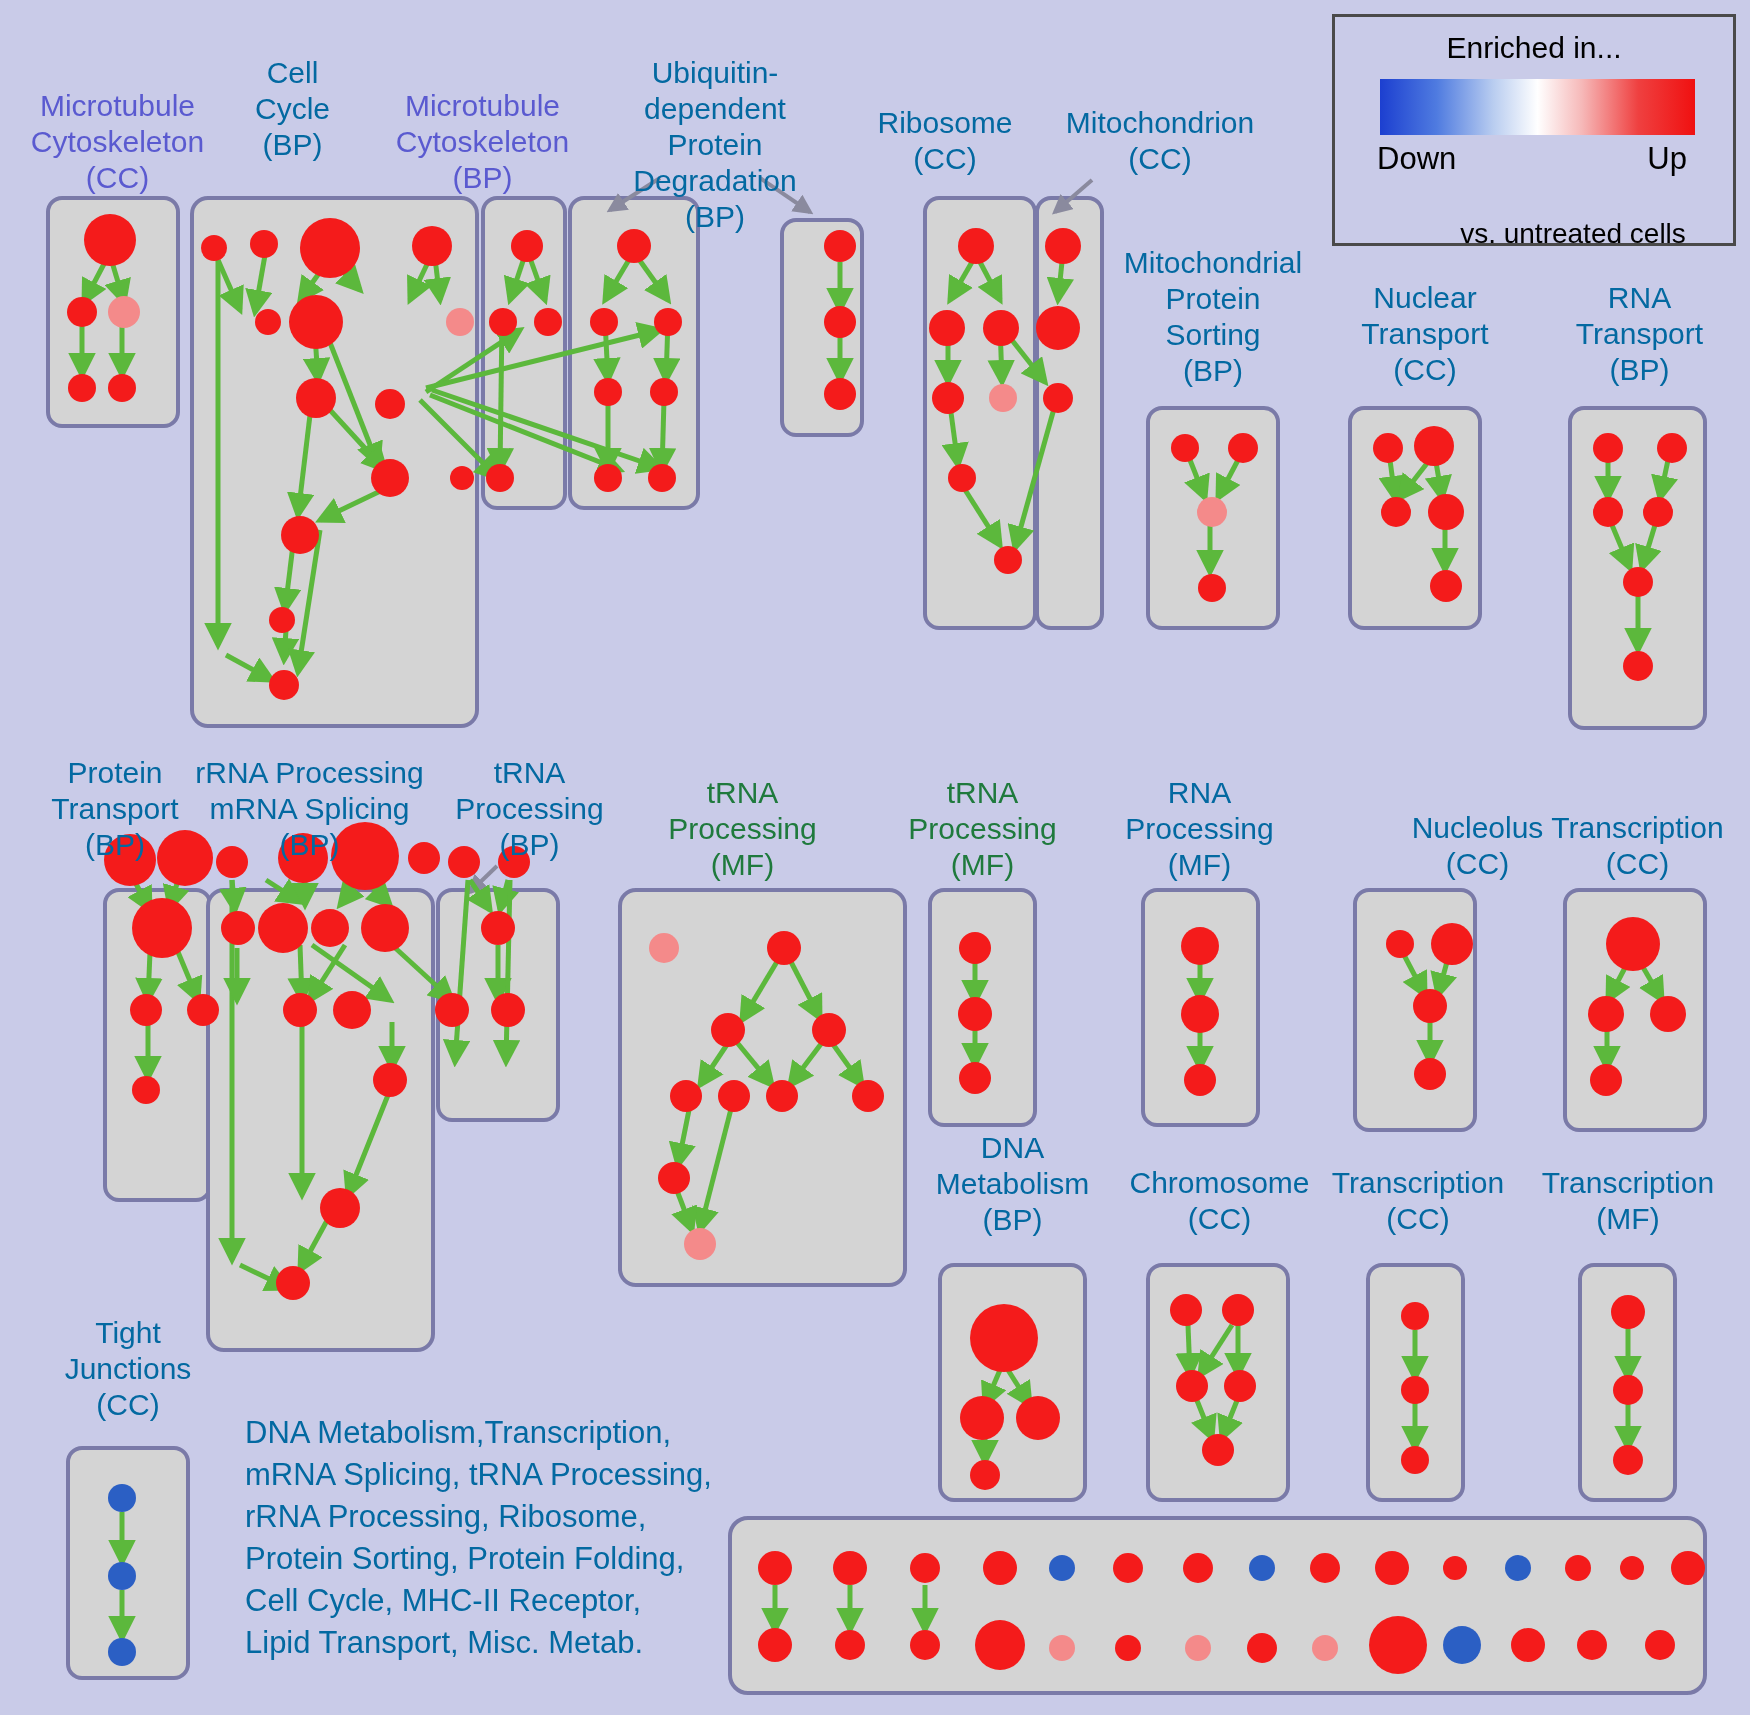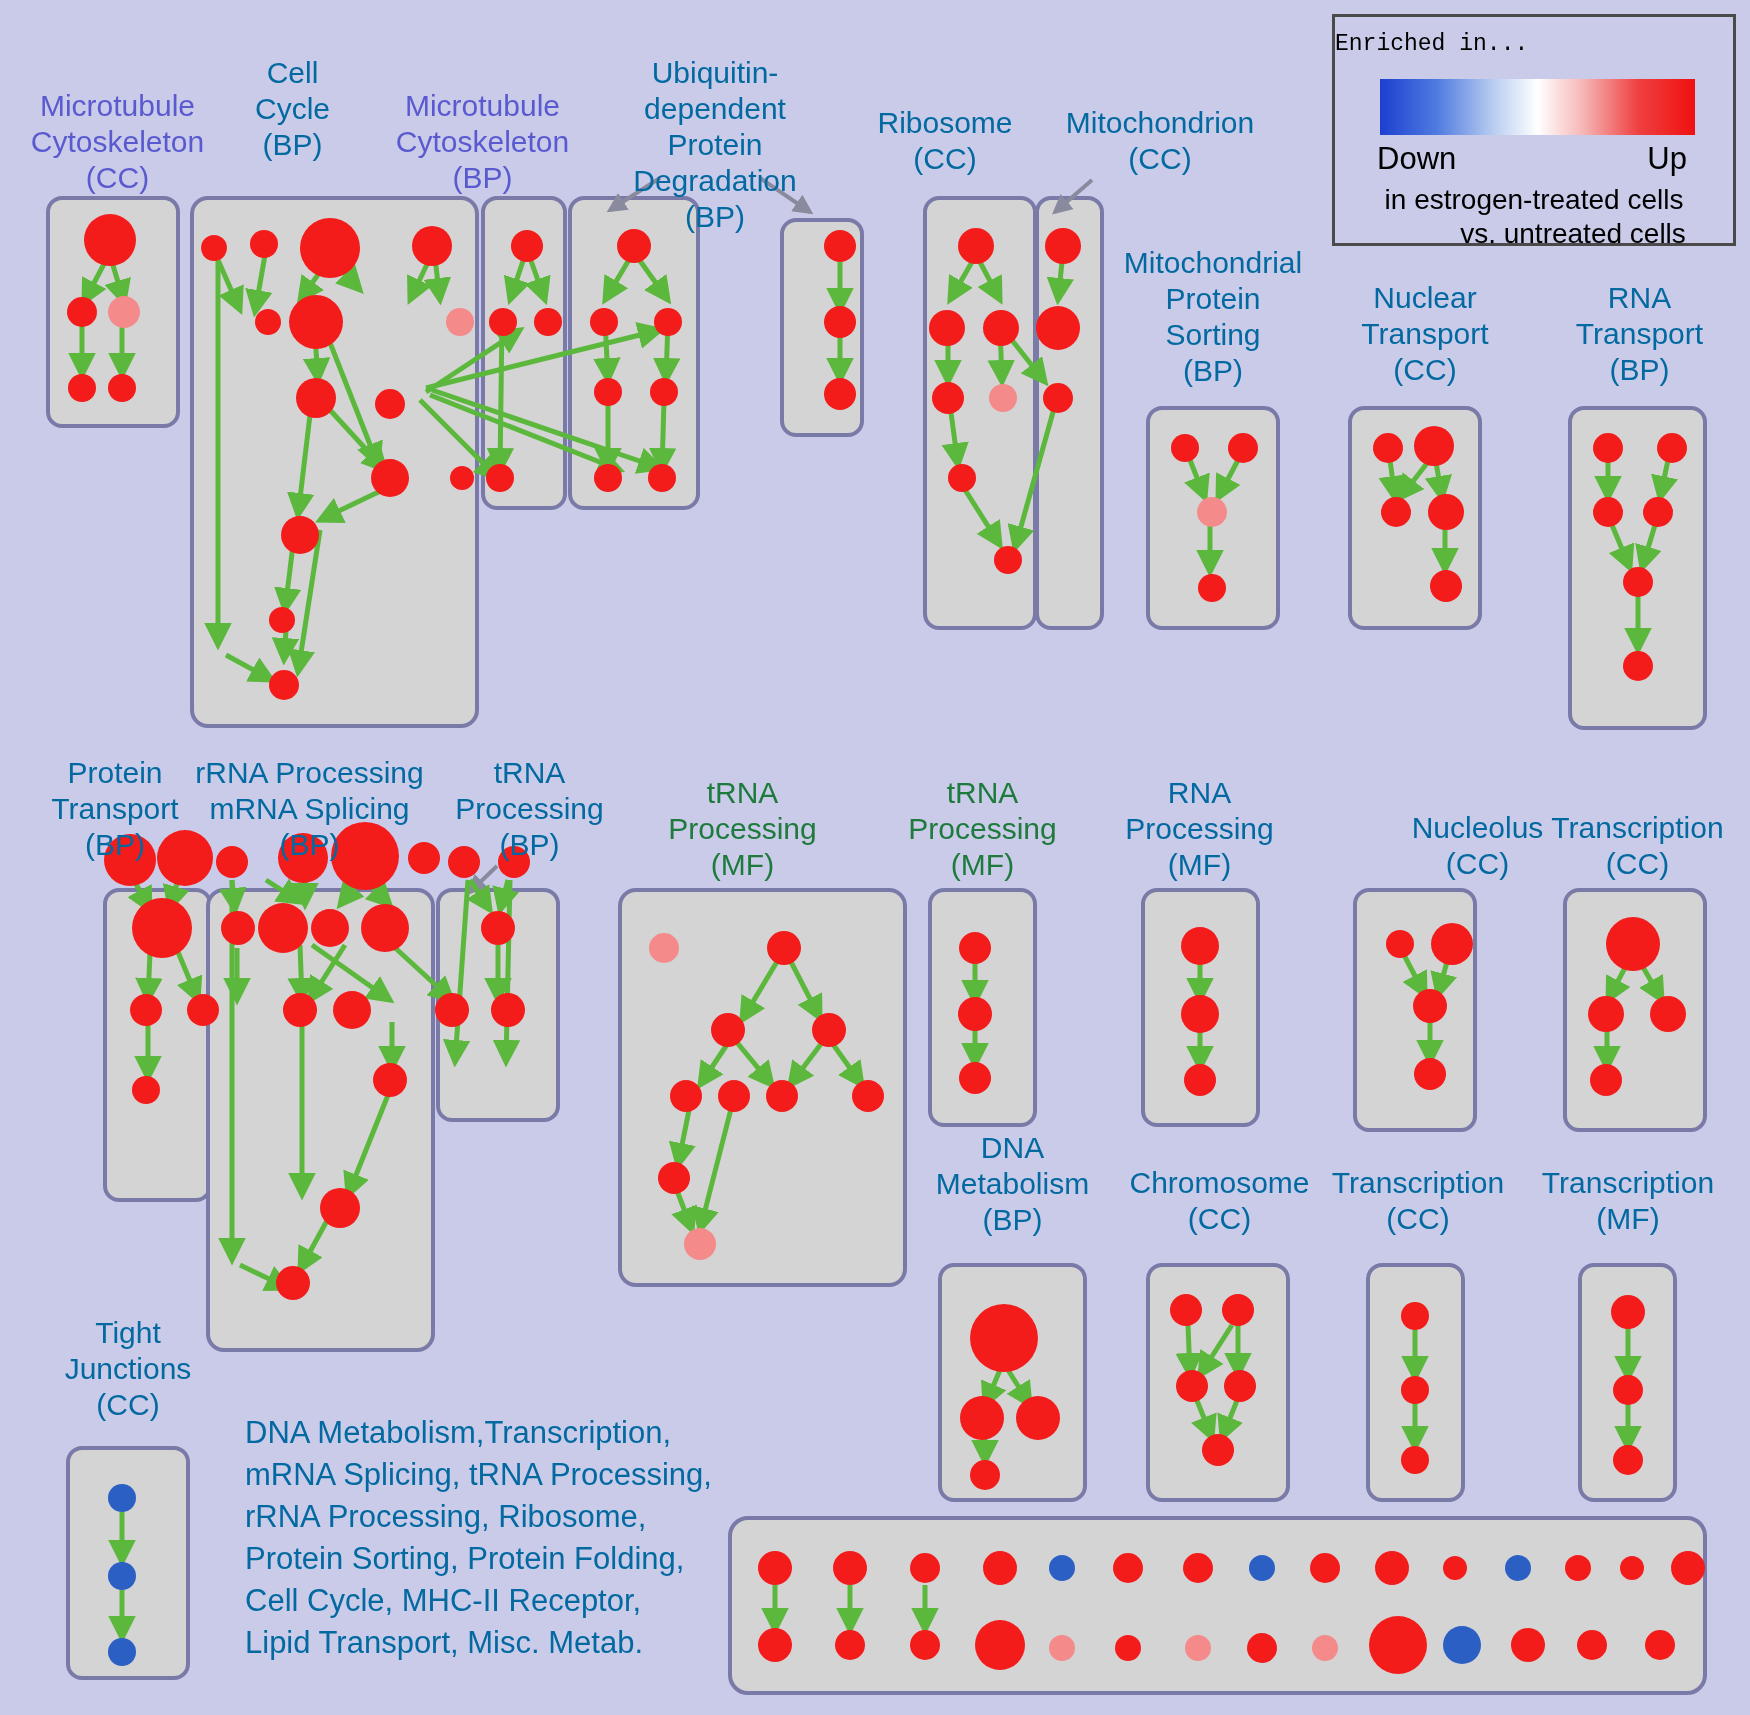--- a/index.html
+++ b/index.html
@@ -23,22 +23,22 @@
   .label.purple{color:#5a5ad0;margin-top:33px;}
   .label.green{color:#1f7a3d;}
   .label.left{text-align:left;}
   .legend{
     position:absolute;
     border:3px solid #4a4a4a;
     background:#c9cbe8;
     box-sizing:border-box;
   }
   .legend-title{
-    position:absolute;width:100%;text-align:left;
-    font-size:23px;color:#000;font-family:Liberation Mono, monospace;
+    position:absolute;width:100%;text-align:center;
+    font-size:30px;color:#000;
   }
   .legend-bar{
     position:absolute;
     background:linear-gradient(to right,#1c3fd0 0%,#4f7be0 18%,#b9cdf0 36%,#ffffff 50%,#f6b9b9 64%,#ef4040 82%,#f01010 100%);
   }
   .legend-end{position:absolute;font-size:31px;color:#000;}
   .legend-sub{position:absolute;width:100%;text-align:center;font-size:28px;line-height:34px;color:#000;}
   svg{position:absolute;left:0;top:0;}
 </style>
 </head>
@@ -490,15 +490,14 @@
 rRNA Processing, Ribosome,
 Protein Sorting, Protein Folding,
 Cell Cycle, MHC-II Receptor,
 Lipid Transport, Misc. Metab.</div>
 
 <div class="legend" style="left:1332px;top:14px;width:404px;height:232px;">
   <div class="legend-title" style="left:0;top:14px;">Enriched in...</div>
   <div class="legend-bar" style="left:45px;top:62px;width:315px;height:56px;"></div>
   <div class="legend-end" style="left:42px;top:124px;">Down</div>
   <div class="legend-end" style="right:46px;top:124px;">Up</div>
-  <div class="legend-sub" style="left:0;top:166px;">in estrogen-treated cells</div>
   <div class="legend-sub" style="left:0;top:200px;padding-left:39px;">vs. untreated cells</div>
 </div>
 
 </body></html>

